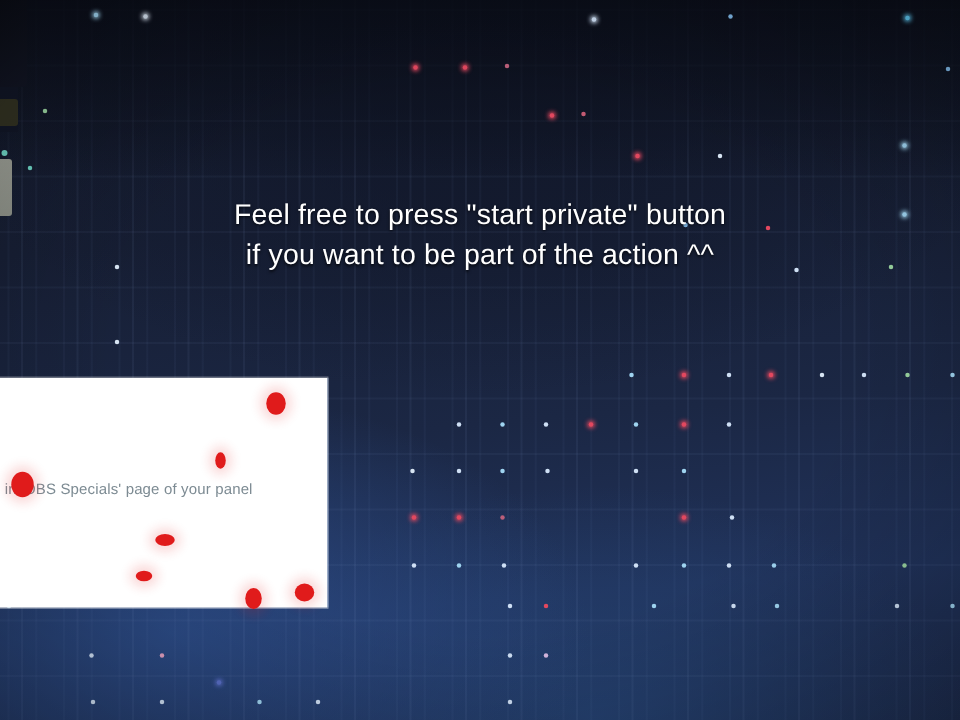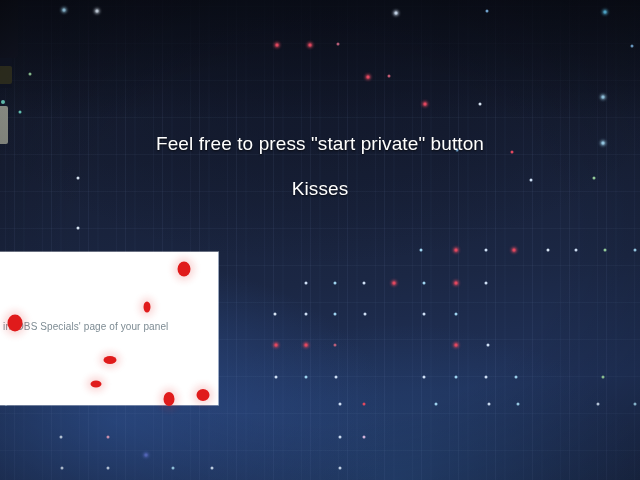--- a/index.html
+++ b/index.html
@@ -273,17 +273,17 @@
         <div class="blob" style="left: 71px; top: 71px; width: 15px; height: 17px; background: rgb(224, 27, 27);"></div>
         <div class="blob" style="left: 166px; top: 108px; width: 13px; height: 8px; background: rgb(224, 27, 27);"></div>
         <div class="blob" style="left: 152px; top: 132px; width: 11px; height: 7px; background: rgb(224, 27, 27);"></div>
         <div class="blob" style="left: 225px; top: 147px; width: 11px; height: 14px; background: rgb(224, 27, 27);"></div>
         <div class="blob" style="left: 259px; top: 143px; width: 13px; height: 12px; background: rgb(224, 27, 27);"></div>
       </div>
   </div>
 
   <div class="message">
     <span class="line">Feel free to press "start private" button</span>
+    <span class="line">if you want to be part of the action ^^</span>
     <span class="spacer"></span>
-    <span class="signoff">Kisses</span>
   </div>
 
 </div>
 
 </body></html>

